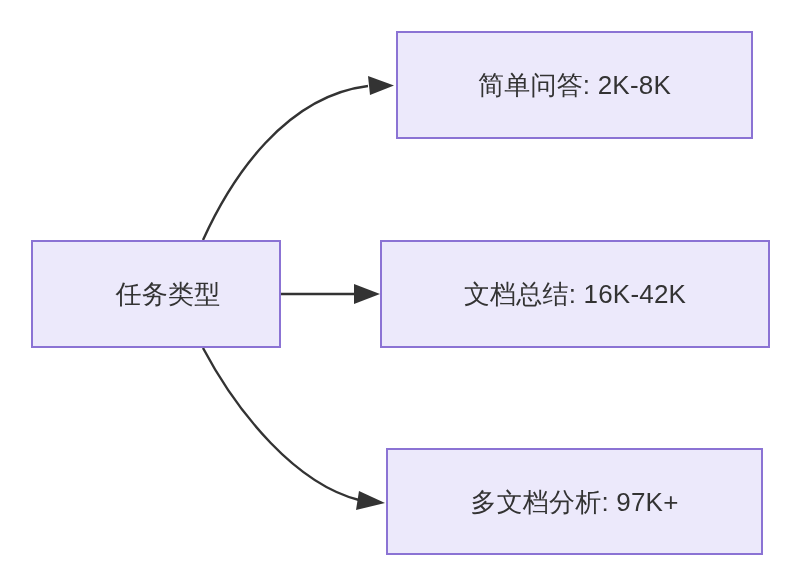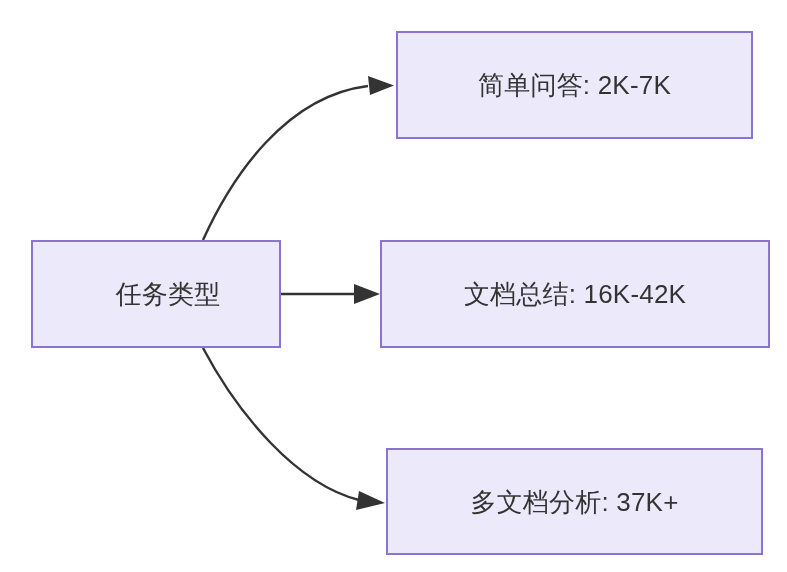--- a/index.html
+++ b/index.html
@@ -69,24 +69,24 @@
 
     <path class="edge-path" d="M 203 348 C 238 414 296 484 359 500"></path>
     <polygon class="arrow-head" points="385,503 359,491 356,510"></polygon>
   </svg>
 
   <div class="node" id="node-source">
     <span class="node-label">任务类型</span>
   </div>
 
   <div class="node" id="node-simple">
-    <span class="node-label">简单问答: 2K-7K</span>
+    <span class="node-label">简单问答: 2K-8K</span>
   </div>
 
   <div class="node" id="node-summary">
     <span class="node-label">文档总结: 16K-42K</span>
   </div>
 
   <div class="node" id="node-multi">
-    <span class="node-label">多文档分析: 37K+</span>
+    <span class="node-label">多文档分析: 97K+</span>
   </div>
 
 </div>
 
 </body></html>

